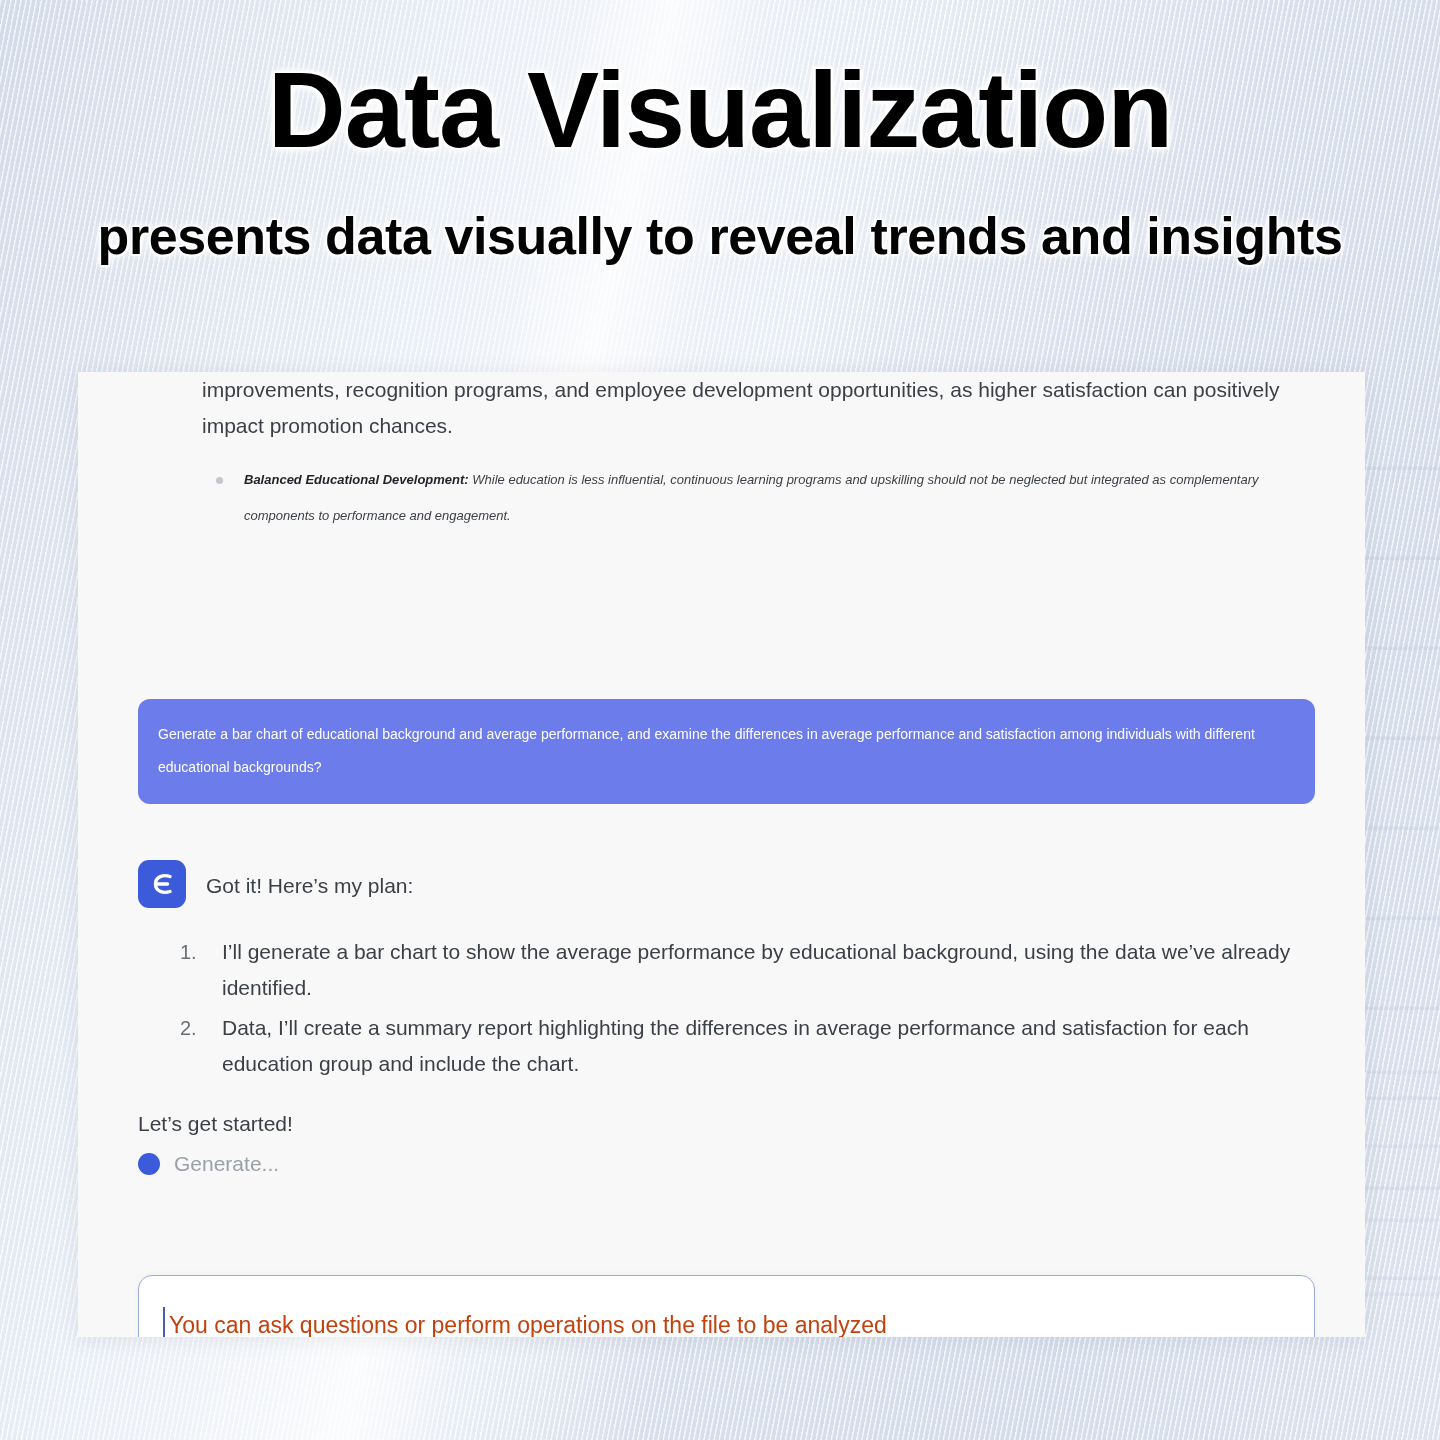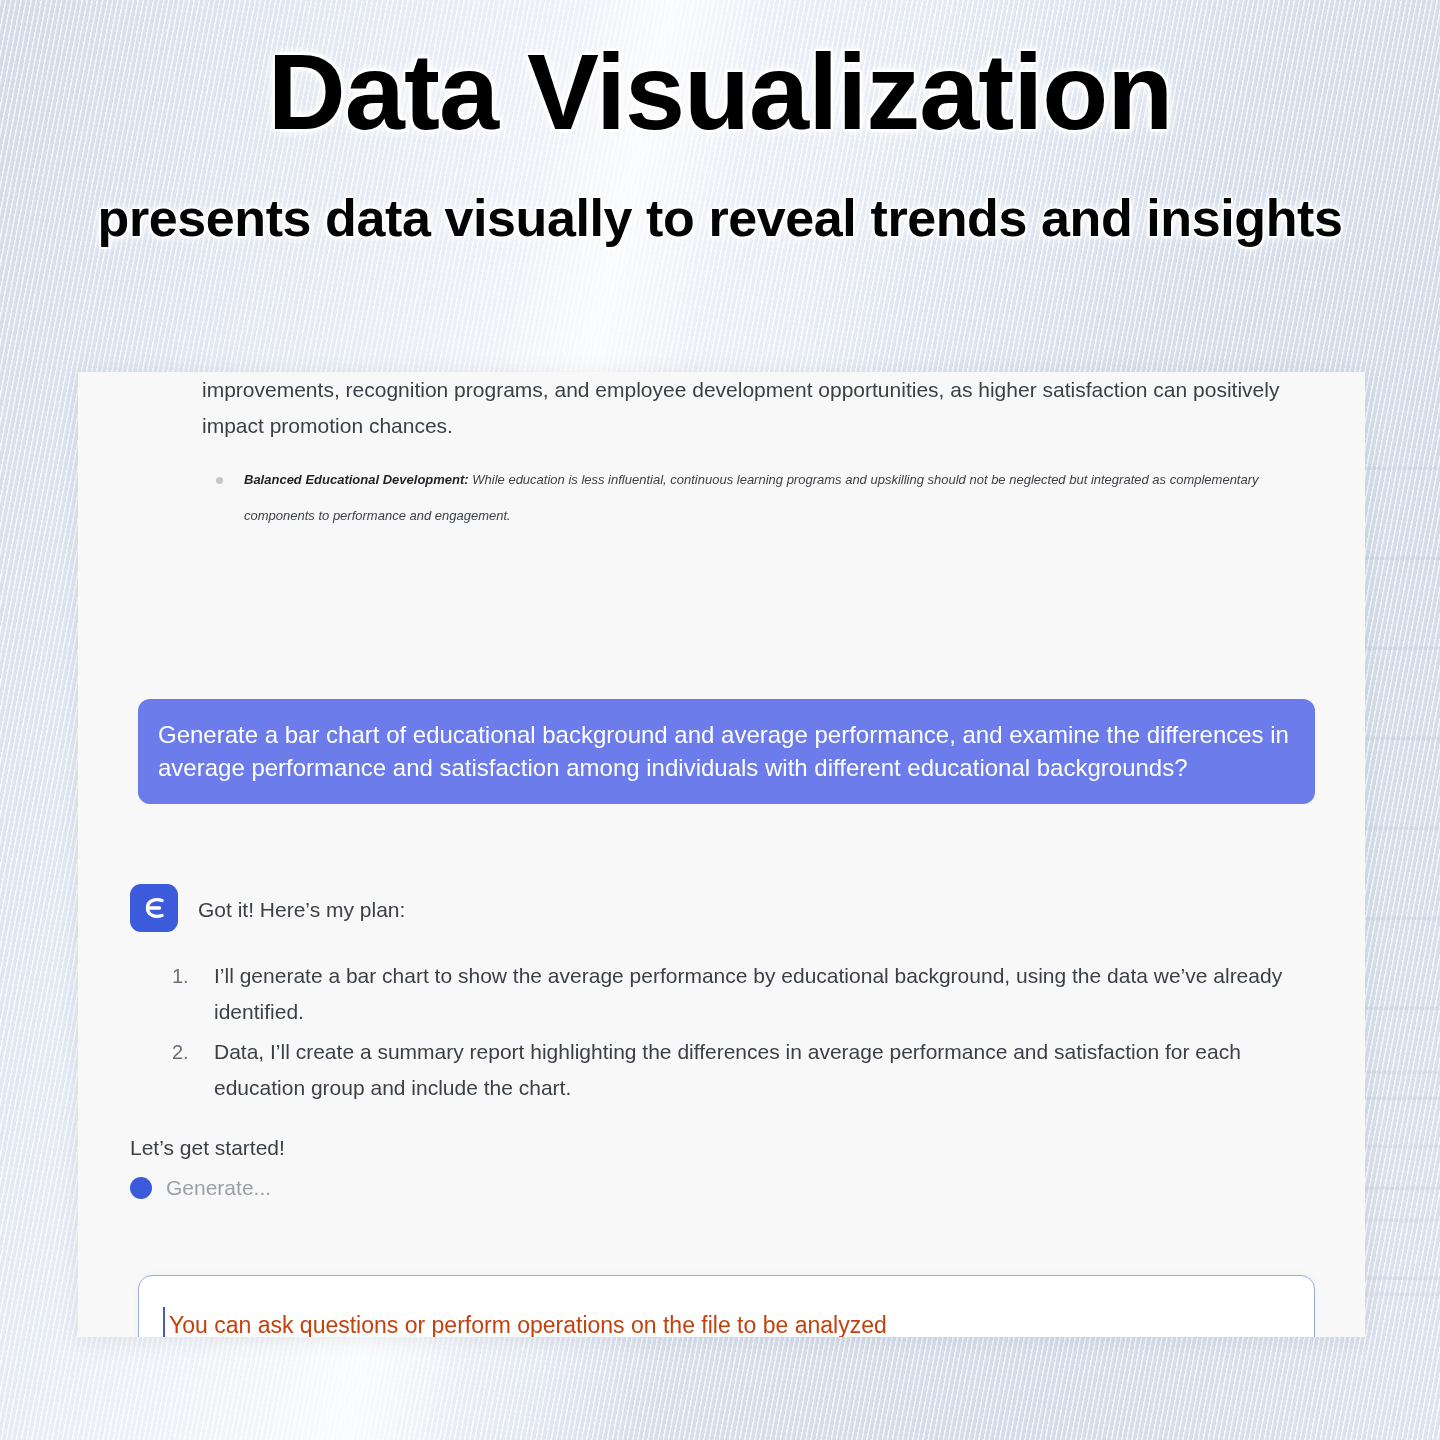--- a/index.html
+++ b/index.html
@@ -28,21 +28,21 @@
     background:repeating-linear-gradient(180deg,
         rgba(255,255,255,0.0) 0px, rgba(255,255,255,0.0) 70px,
         rgba(170,184,208,0.14) 71px, rgba(170,184,208,0.14) 74px);
     pointer-events:none;
   }
 
   
   .header { position:absolute; left:0; top:0; width:1440px; text-align:center; }
   .title {
     font-size:108px; font-weight:700; color:#000; letter-spacing:-1px;
-    line-height:1.18; padding-top:28px;
+    line-height:1.18; padding-top:46px;
     text-shadow:
       0 0 6px #fff, 0 0 6px #fff, 0 0 10px #fff, 0 0 14px #fff,
       2px 2px 0 rgba(255,255,255,0.9), -2px -2px 0 rgba(255,255,255,0.9),
       2px -2px 0 rgba(255,255,255,0.9), -2px 2px 0 rgba(255,255,255,0.9);
   }
   .subtitle {
     font-size:52px; font-weight:600; color:#030303; letter-spacing:-0.4px;
     margin-top:32px; line-height:1.2;
     text-shadow:
       0 0 5px #fff, 0 0 8px #fff, 0 0 12px #fff,
@@ -73,25 +73,25 @@
   }
   .bullet-item b { color:#1f2328; font-weight:700; }
 
   .para-block { margin-top:28px; font-size:21px; line-height:36px; color:#3b3f46; }
 
   
   .user-bubble {
     position:absolute; left:60px; top:327px; width:1177px;
     background:#6c7ceb; border-radius:12px;
     padding:19px 20px 20px 20px; color:#fff;
-    font-size:24px; line-height:33px;
+    font-size:14px; line-height:33px;
   }
 
   
-  .assistant { position:absolute; left:52px; top:494px; width:1180px;margin-top:24px; }
+  .assistant { position:absolute; left:60px; top:494px; width:1180px; }
   .assistant-head { display:flex; align-items:flex-start; }
   .avatar {
     width:48px; height:48px; border-radius:11px; background:#3b5bdb;
     flex:0 0 48px; display:flex; align-items:center; justify-content:center;
     margin-top:-6px;
   }
   .avatar svg { display:block; }
   .assistant-greeting {
     margin-left:20px; font-size:21px; line-height:36px; color:#3b3f46;
     padding-top:2px;

